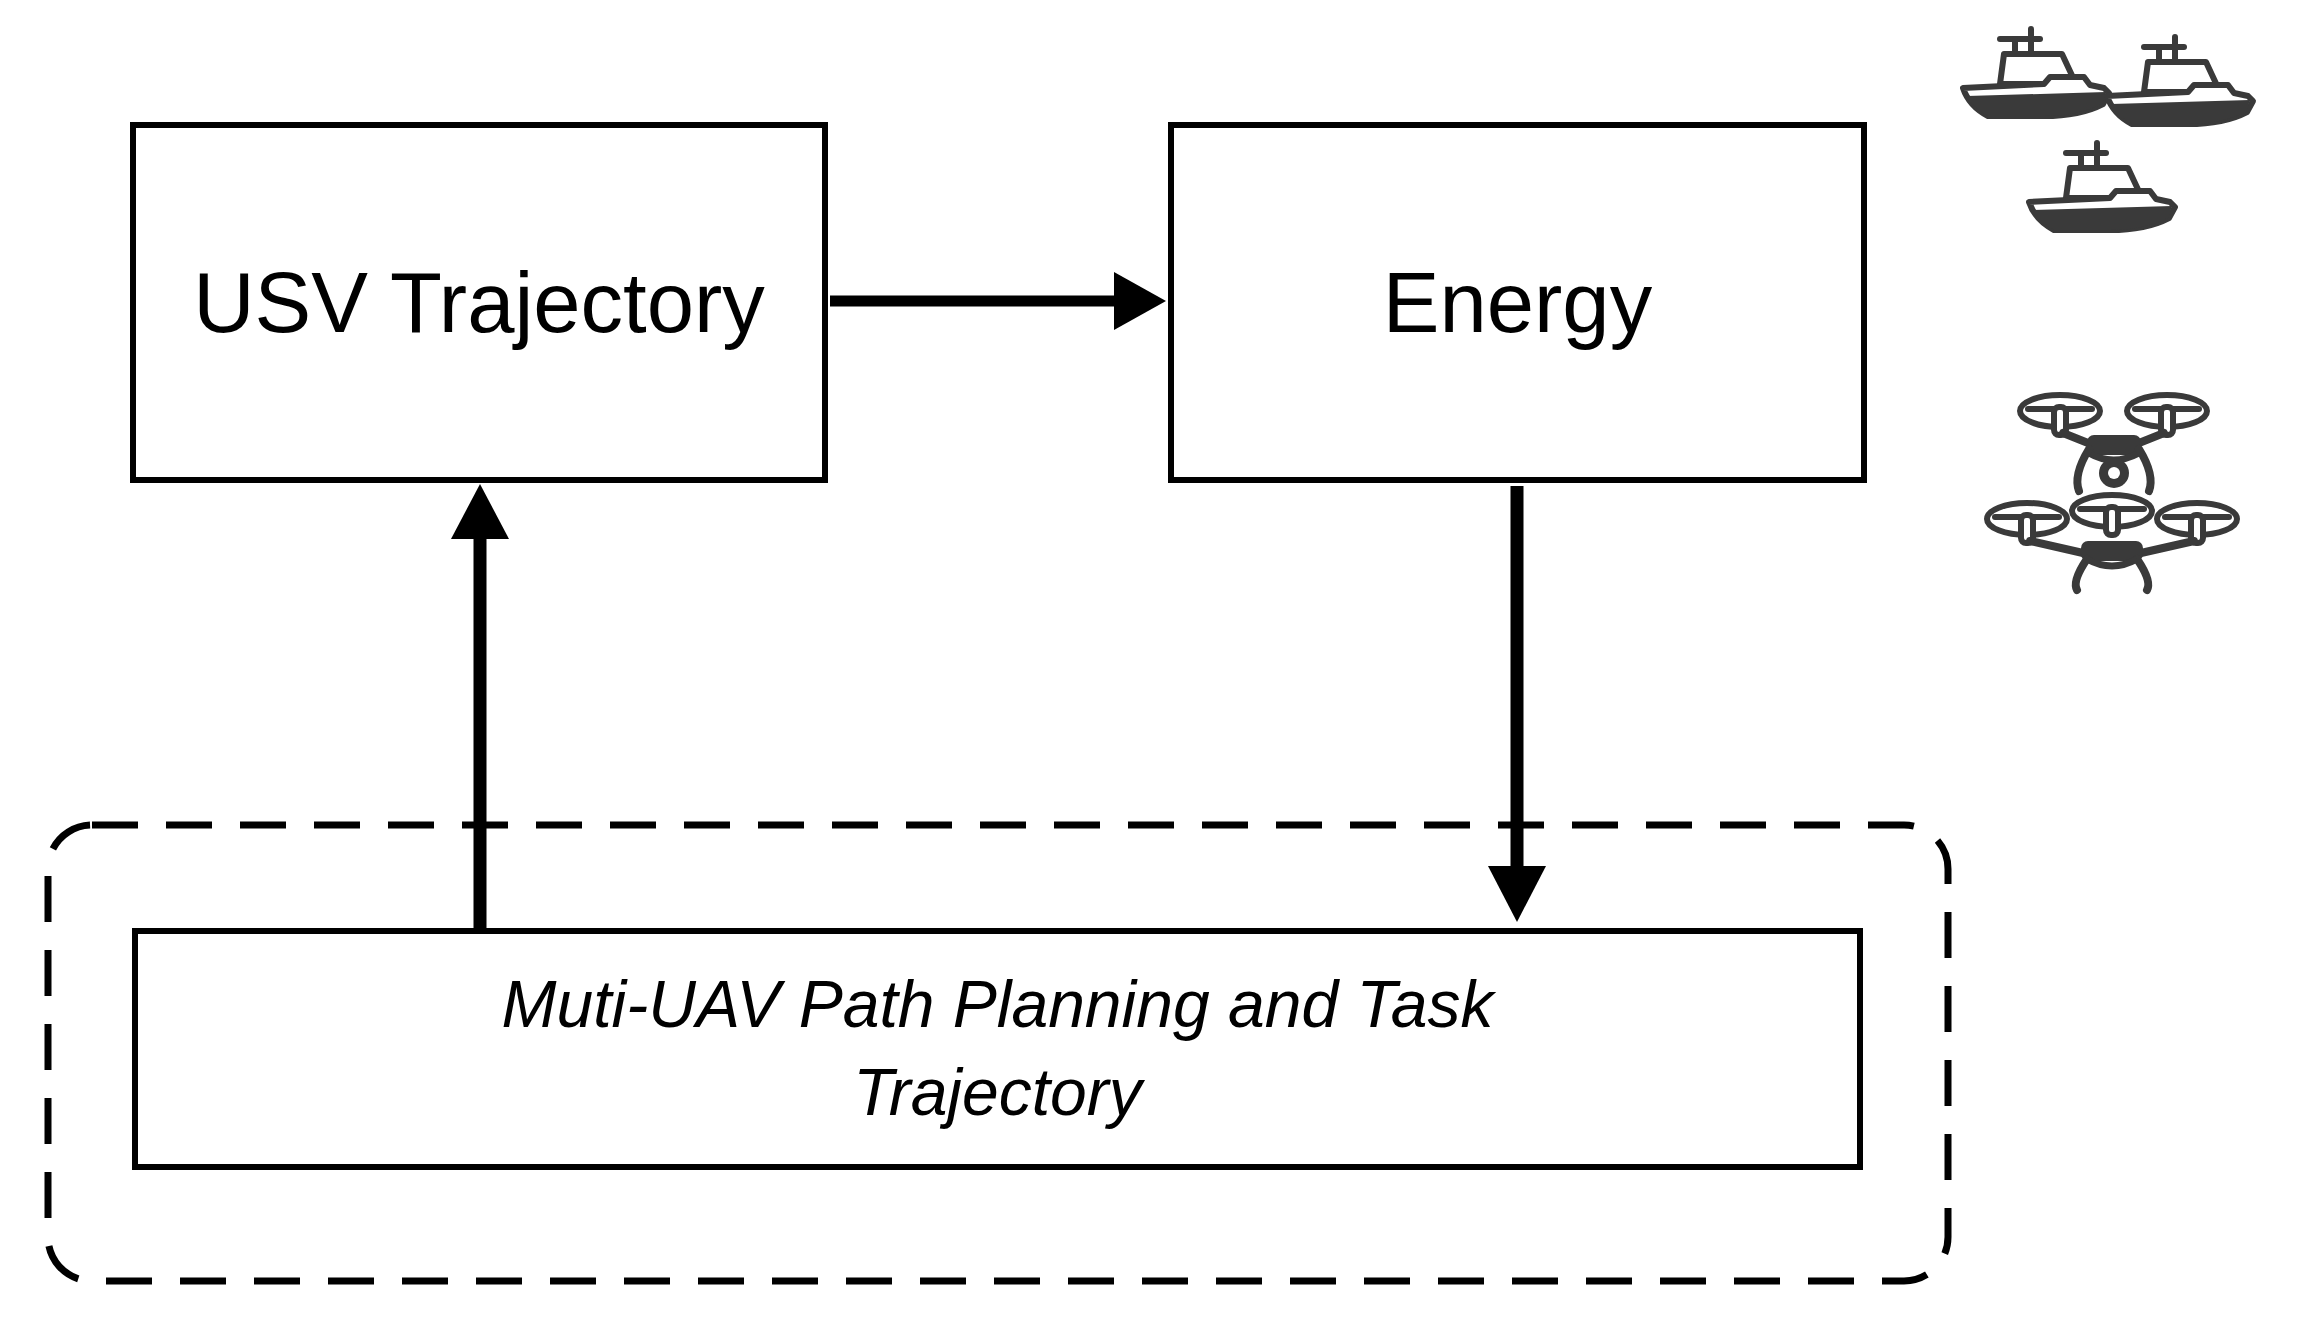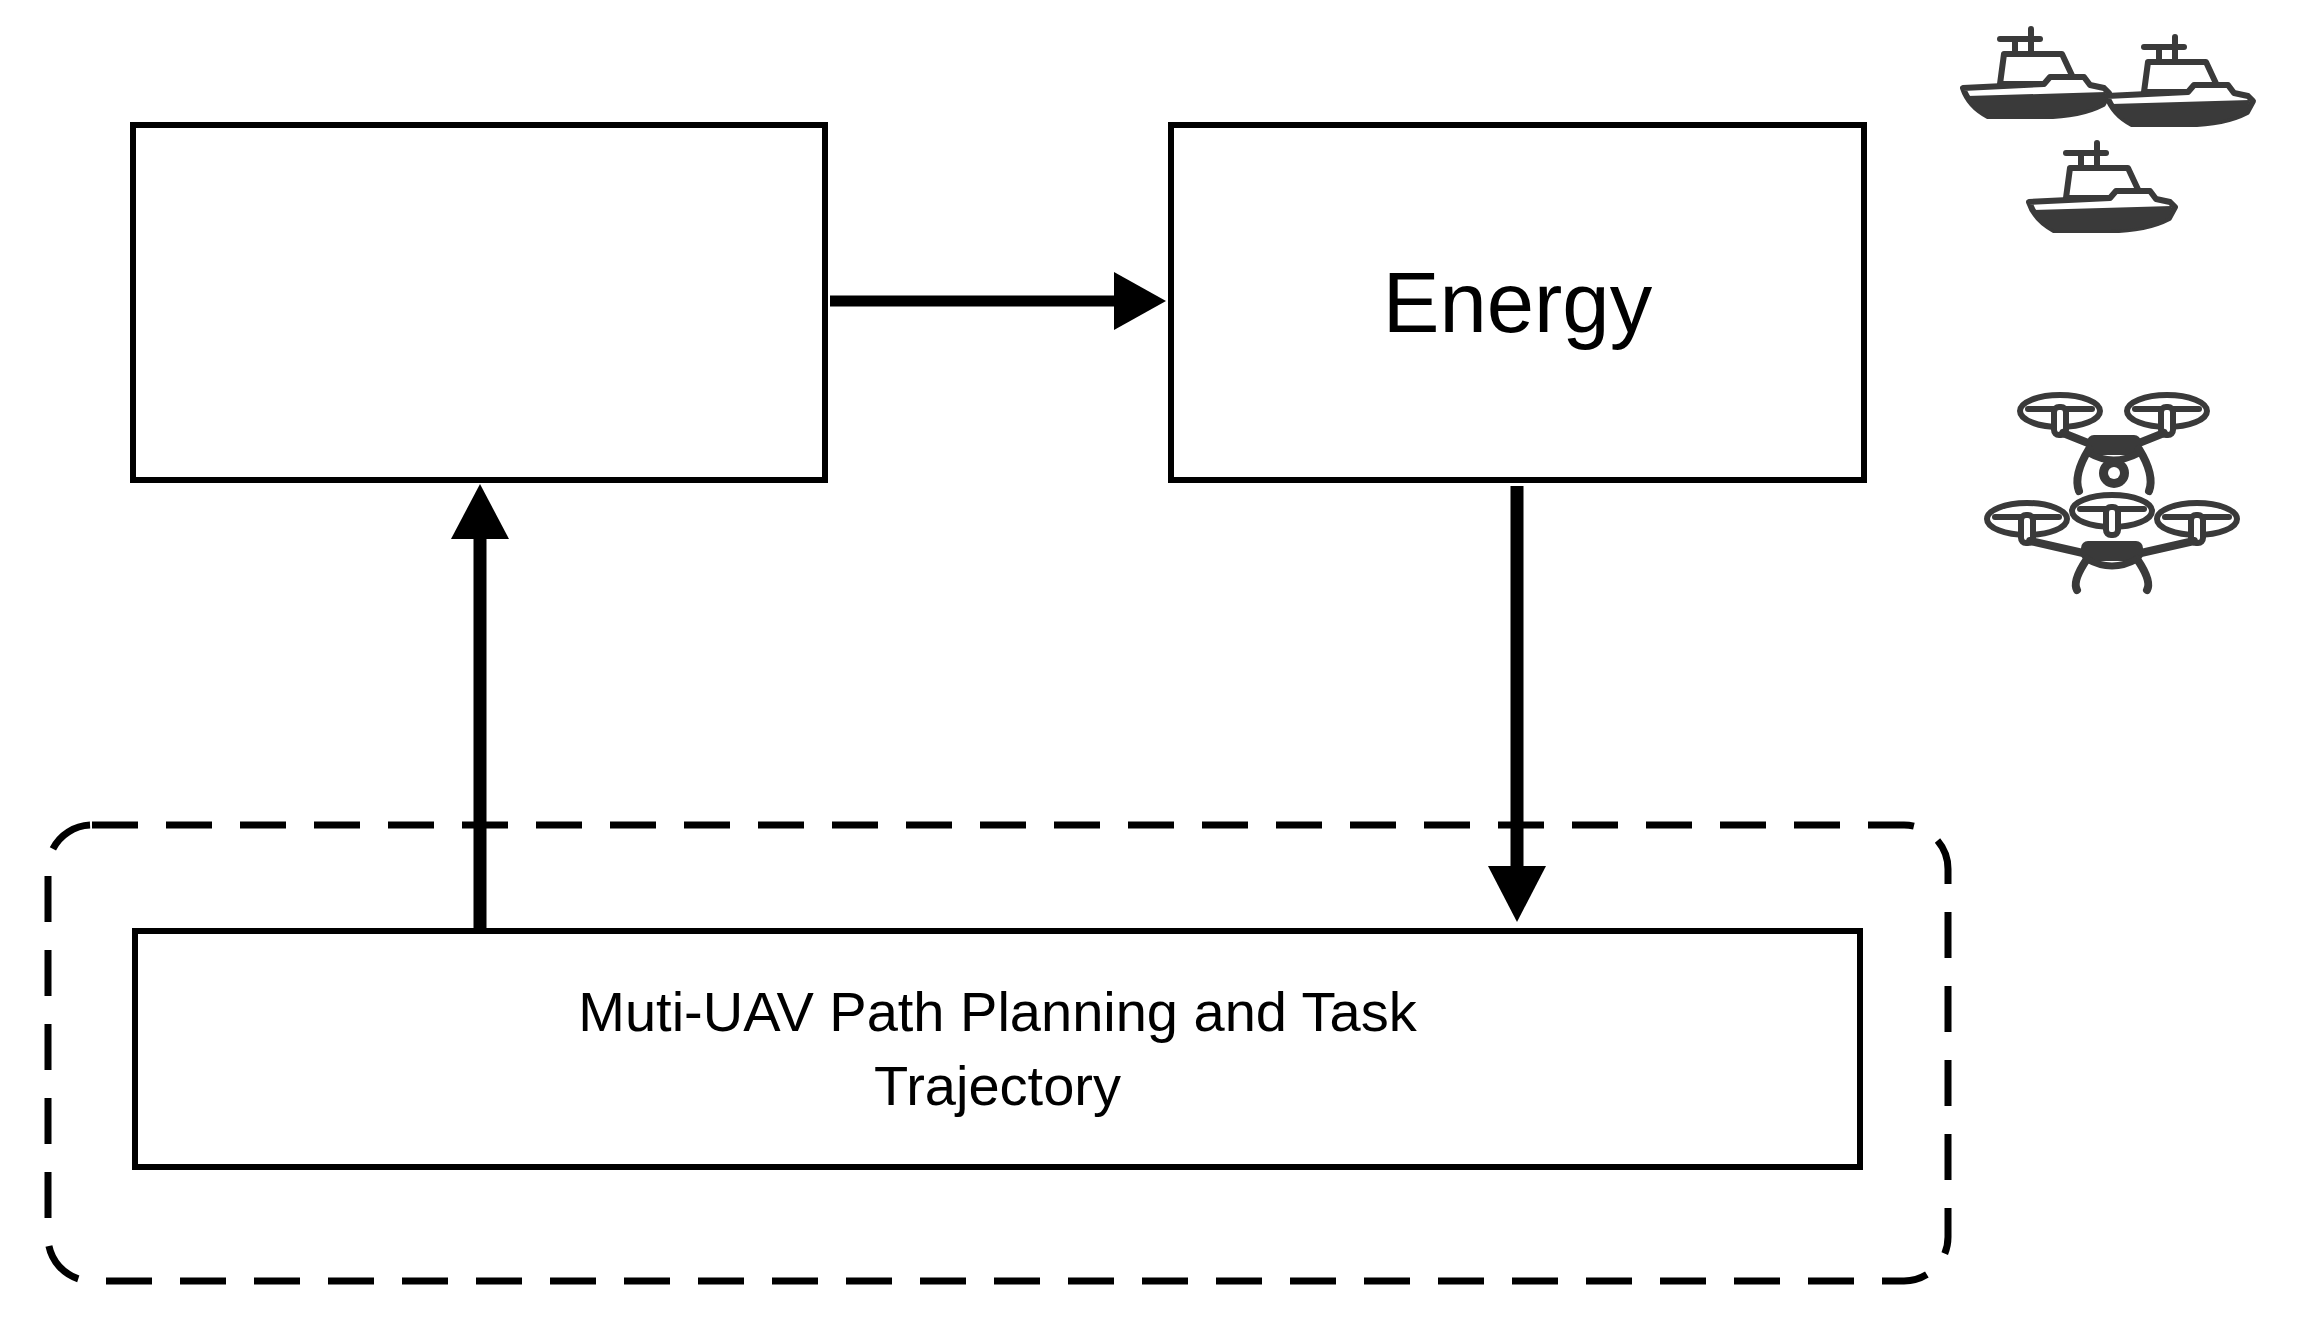--- a/index.html
+++ b/index.html
@@ -52,22 +52,23 @@
     height: 361px;
     font-size: 85px;
     line-height: 1.38;
     gap: 40px;
   }
   .box-uav {
     left: 132px;
     top: 928px;
     width: 1731px;
     height: 242px;
-    font-size: 56px;
+    font-size: 66px;
     line-height: 1.33;
+    font-style: italic;
   }
   .icon-svg {
     position: absolute;
   }
   .ships-svg {
     left: 1950px;
     top: 12px;
     width: 362px;
     height: 240px;
   }
@@ -97,20 +98,21 @@
       <polygon points="1488,866 1546,866 1517,922" fill="#000000"></polygon>
     </g>
 
     <g>
       <line x1="480" y1="930" x2="480" y2="538" stroke="#000000" stroke-width="13"></line>
       <polygon points="451,539 509,539 480,484" fill="#000000"></polygon>
     </g>
   </svg>
 
   <div class="box box-usv">
+    <div class="line">USV Trajectory</div>
   </div>
 
   <div class="box box-energy">
     <div class="line">Energy</div>
   </div>
 
   <div class="box box-uav">
     <div class="line">Muti-UAV Path Planning and Task</div>
     <div class="line">Trajectory</div>
   </div>

